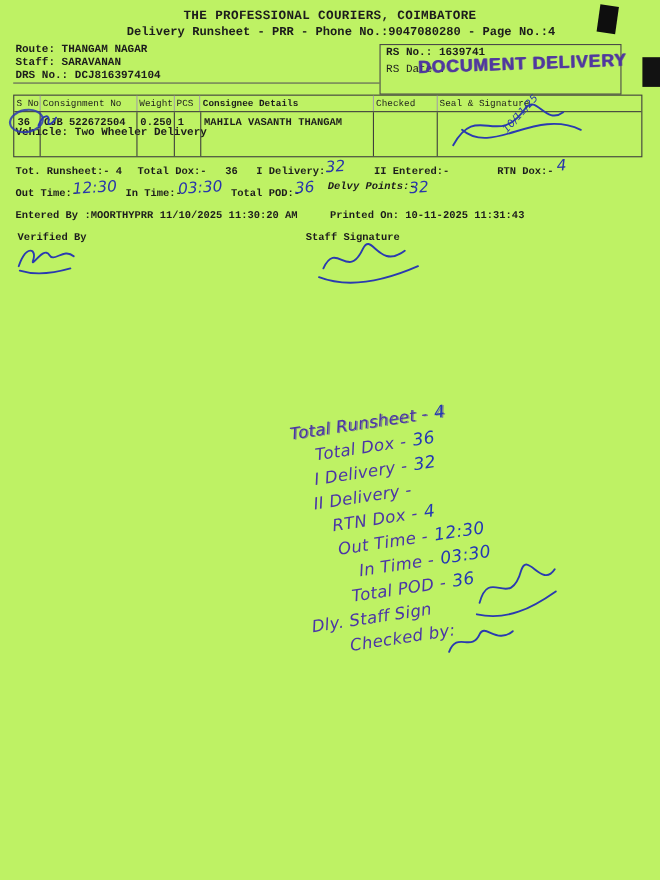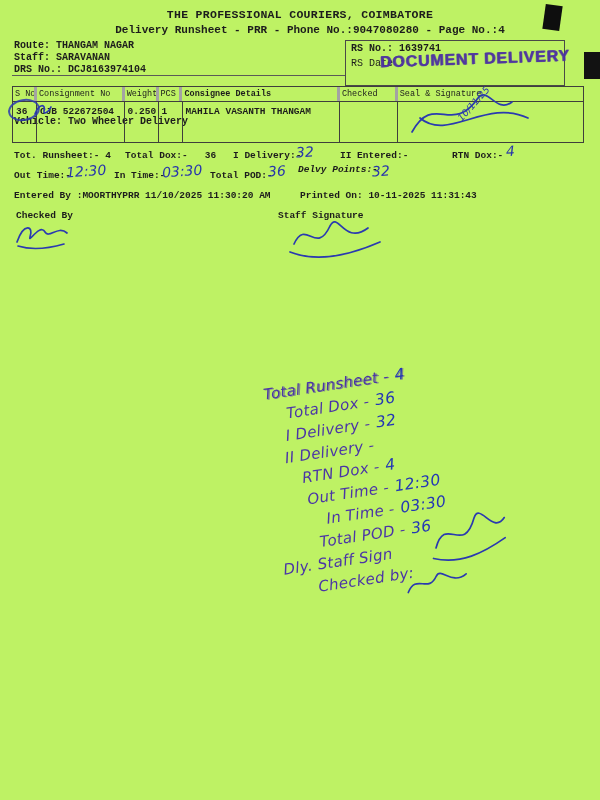--- a/index.html
+++ b/index.html
@@ -25,21 +25,21 @@
 
   .doc-stamp {
     left:380px; top:50px; font-family:"Liberation Sans","DejaVu Sans",sans-serif;
     font-size:16px; font-weight:bold; letter-spacing:0.8px; color:#4b2fa2;
     transform:rotate(-2deg); text-shadow:0.7px 0 0 rgba(75,47,162,0.75), -0.5px 0.4px 0 rgba(75,47,162,0.5);
     opacity:0.95;
   }
 
   .rtable { left:12px; top:86px; width:572px; border:1px solid #3f3f3c; background:transparent; }
   .thead { display:flex; border-bottom:1px solid #3f3f3c; }
-  .th { font-size:8.5px; padding:2px 2px; border-right:3px solid #a3a3a3; white-space:nowrap; overflow:hidden; }
+  .th { font-size:8.5px; padding:2px 2px; border-right:1px solid #a3a3a3; white-space:nowrap; overflow:hidden; }
   .trow { display:flex; height:40px; }
   .td { font-size:9.5px; font-weight:bold; padding:4px 3px; border-right:1px solid #3f3f3c; white-space:nowrap; overflow:visible; }
   .c0{width:24px;} .c1{width:88px;} .c2{width:34px;} .c3{width:24px;} .c4{width:158px;font-weight:bold;} .c5{width:58px;} .c6{width:186px; border-right:none;}
   .th.c6, .td.c6 { border-right:none; }
 
   .hw { font-family:"DejaVu Sans","Liberation Sans",sans-serif; font-style:italic; color:#2836ab; }
   .hw-val { font-size:14px; transform:rotate(-4deg); }
 
   .circle-anno { left:8px; top:99px; width:32px; height:22px; border:2px solid #2b3ab0; border-radius:50%; transform:rotate(-10deg); opacity:0.85; }
 
@@ -135,21 +135,21 @@
   <div class="abs sum" style="left:114px; top:170px;">In Time:-</div>
   <div class="abs hw hw-val" style="left:162px; top:163px;">03:30</div>
   <div class="abs sum" style="left:210px; top:170px;">Total POD:-</div>
   <div class="abs hw hw-val" style="left:268px; top:163px;">36</div>
   <div class="abs sum" style="left:298px; top:164px;font-style:italic;">Delvy Points:-</div>
   <div class="abs hw hw-val" style="left:372px; top:163px;">32</div>
 
   <div class="abs sum" style="left:14px; top:190px;">Entered By :MOORTHYPRR 11/10/2025 11:30:20 AM</div>
   <div class="abs sum" style="left:300px; top:190px;">Printed On: 10-11-2025 11:31:43</div>
 
-  <div class="abs sum" style="left:16px; top:210px;">Checked By</div>
+  <div class="abs sum" style="left:16px; top:210px;">Verified By</div>
   <div class="abs sum" style="left:278px; top:210px;">Staff Signature</div>
 
   <svg class="abs sig" style="left:12px; top:218px;" width="70" height="34">
     <path d="M5,24 C12,4 22,8 18,19 C16,26 28,5 33,14 C37,21 46,7 55,15"></path>
     <path d="M6,28 C22,33 38,30 52,26"></path>
   </svg>
   <svg class="abs sig" style="left:284px; top:212px;" width="105" height="48">
     <path d="M10,32 C22,6 32,44 46,14 C54,-2 60,34 84,16"></path>
     <path d="M6,40 C32,50 64,44 96,30"></path>
   </svg>

